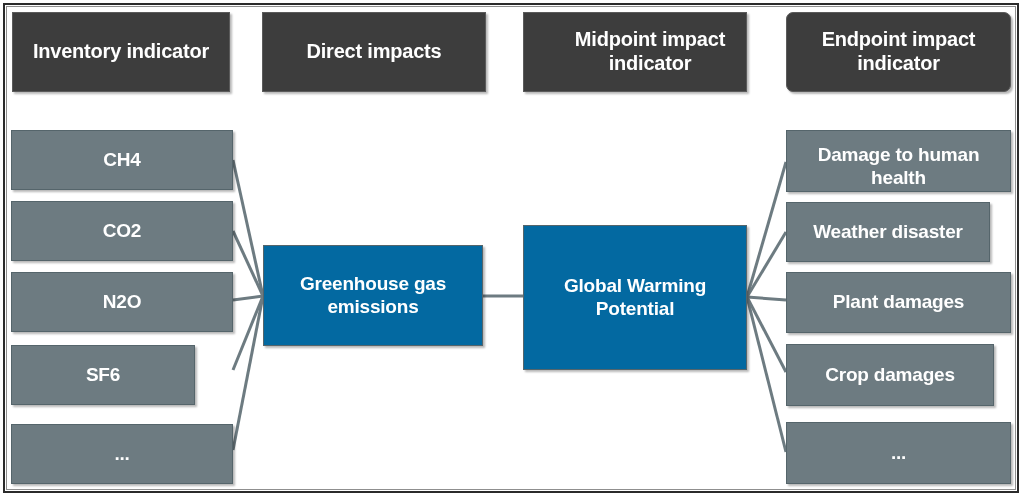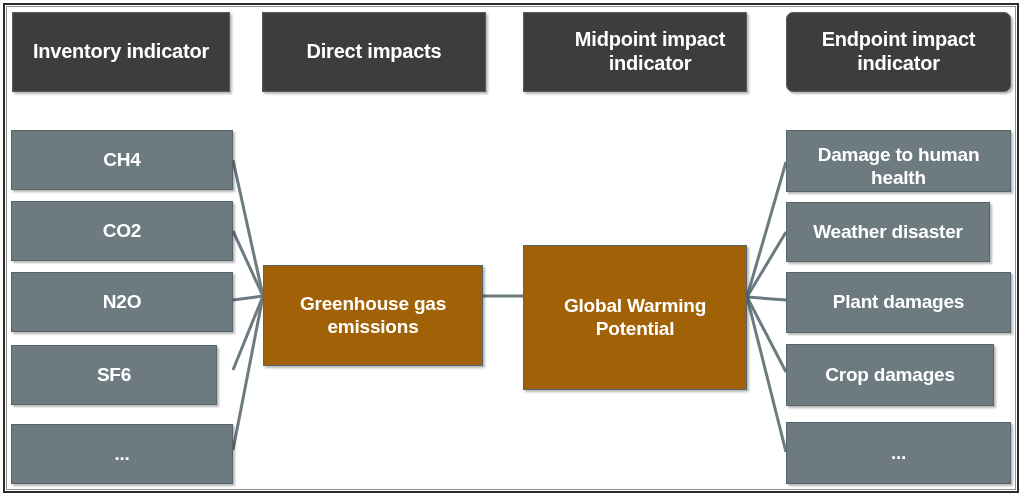--- a/index.html
+++ b/index.html
@@ -53,24 +53,23 @@
     background: #3d3d3d;
     border: 1px solid #5b5b5b;
     font-size: 20px;
   }
   .node.box {
     background: #6d7b81;
     border: 1px solid #55656b;
     font-size: 19px;
   }
   .node.hub {
-    background: #a16207;
+    background: #0369a1;
     border: 1px solid #55656b;
     font-size: 19px;
-    margin-top: 20px;
   }
 
   svg#links {
     position: absolute;
     left: 0;
     top: 0;
     width: 1024px;
     height: 498px;
     pointer-events: none;
   }
@@ -126,21 +125,21 @@
   </div>
 
   <div class="node box" style="left:11px; top:201px; width:222px; height:60px;">
     <span>CO2</span>
   </div>
 
   <div class="node box" style="left:11px; top:272px; width:222px; height:60px;">
     <span>N2O</span>
   </div>
 
-  <div class="node box" style="left:11px; top:345px; width:206px; height:60px;">
+  <div class="node box" style="left:11px; top:345px; width:184px; height:60px;">
     <span>SF6</span>
   </div>
 
   <div class="node box" style="left:11px; top:424px; width:222px; height:60px;">
     <span>...</span>
   </div>
 
   <div class="node hub" style="left:263px; top:245px; width:220px; height:101px;">
     <span>Greenhouse gas emissions</span>
   </div>

